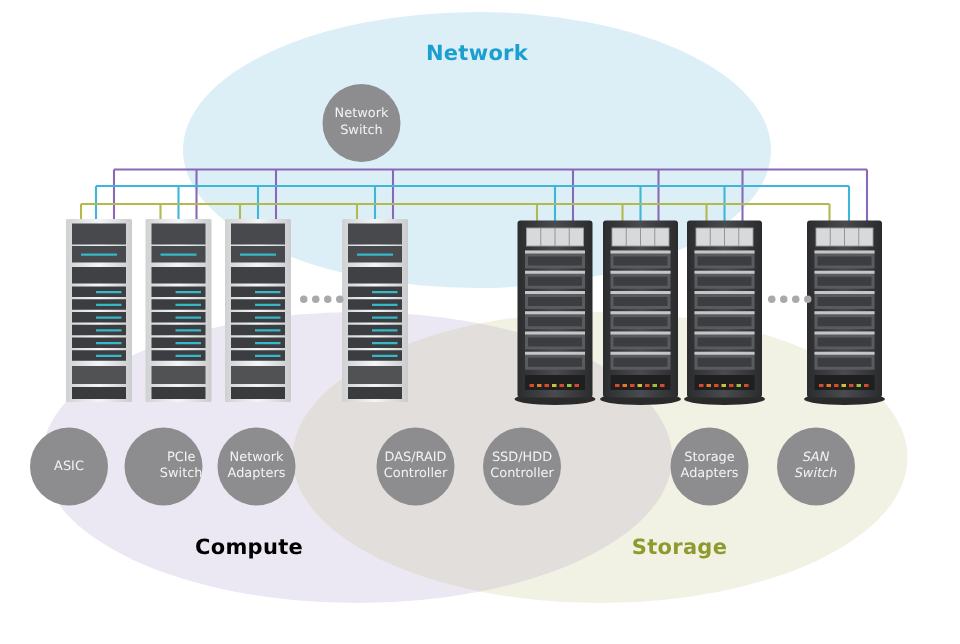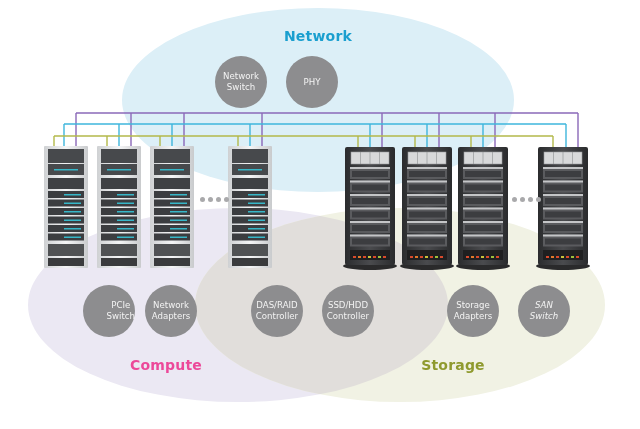--- a/index.html
+++ b/index.html
@@ -284,31 +284,31 @@
           <rect x="556" y="256" width="3" height="2" fill="#d84a2c"></rect>
           <rect x="561" y="256" width="3" height="2" fill="#c9c23a"></rect>
           <rect x="566" y="256" width="3" height="2" fill="#d84a2c"></rect>
           <rect x="571" y="256" width="3" height="2" fill="#9fbf3a"></rect>
           <rect x="576" y="256" width="3" height="2" fill="#d84a2c"></rect>
         </g>
       </g>
   </svg>
 
   <div class="region-label" id="lblNetwork" style="left: 268px; top: 28px; width: 100px; color: rgb(26, 159, 207);">Network</div>
-  <div class="region-label" id="lblCompute" style="left: 116px; top: 357px; width: 100px; color: #ec4899;">Compute</div>
+  <div class="region-label" id="lblCompute" style="left: 116px; top: 357px; width: 100px; color: #000000;">Compute</div>
   <div class="region-label" id="lblStorage" style="left: 403px; top: 357px; width: 100px; color: rgb(143, 154, 46);">Storage</div>
 
   <div class="node" style="left: 215px; top: 56px; background: rgb(141, 141, 143);">
       <span>Network
 Switch</span>
     </div>
-  <div class="node" style="left: 286px; top: 56px; background: rgb(141, 141, 143);">
-      <span>PHY</span>
-    </div>
-
+
+  <div class="node" style="left: 20px; top: 285px; background: rgb(141, 141, 143);">
+      <span>ASIC</span>
+    </div>
   <div class="node" style="left: 83px; top: 285px; background: rgb(141, 141, 143); justify-content: flex-end;">
       <span>PCIe
 Switch</span>
     </div>
   <div class="node" style="left: 145px; top: 285px; background: rgb(141, 141, 143);">
       <span>Network
 Adapters</span>
     </div>
 
   <div class="node" style="left: 251px; top: 285px; background: rgb(141, 141, 143); justify-content: center;">

